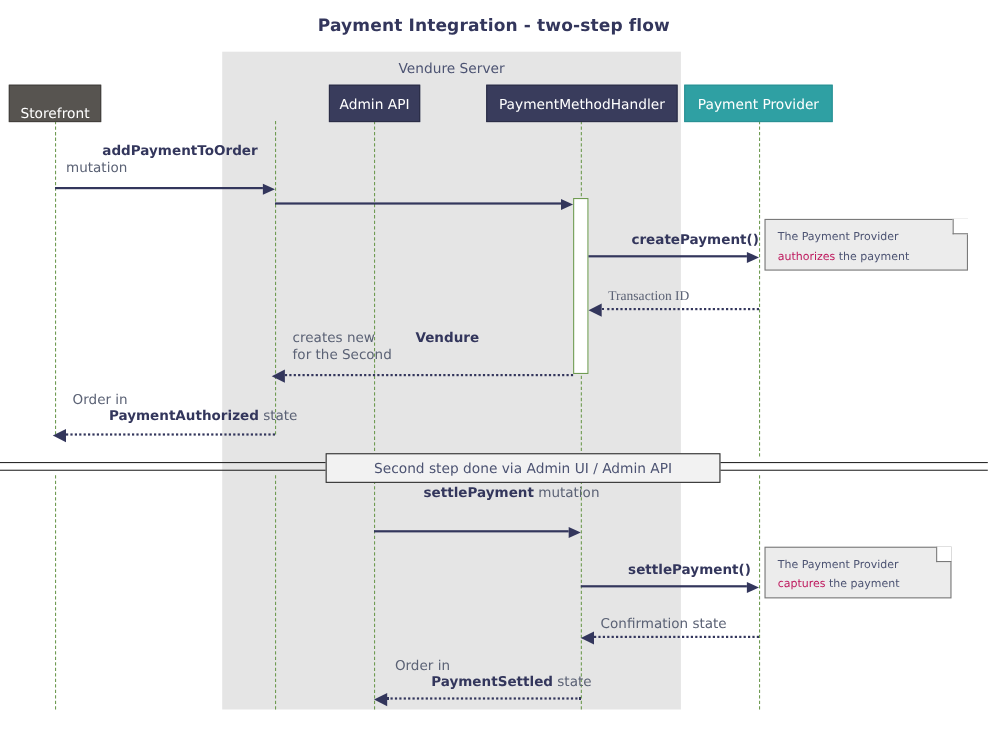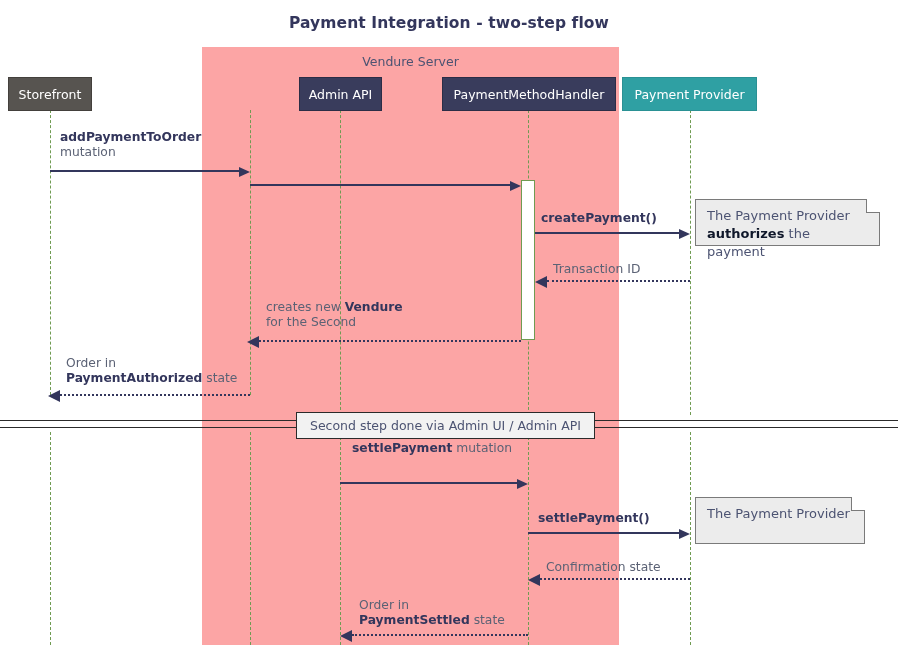--- a/index.html
+++ b/index.html
@@ -21,21 +21,21 @@
     text-align: center;
     font-size: 15.5px;
     font-weight: bold;
     color: #33365c;
     letter-spacing: 0.1px;
   }
 
   
   .group-box {
     position: absolute;
-    background: #fca5a5;
+    background: #e5e5e5;
   }
   .group-label {
     position: absolute;
     width: 100%;
     text-align: center;
     top: 7px;
     font-size: 12.5px;
     color: #4c5372;
   }
 
@@ -97,34 +97,34 @@
     top: -6px;
   }
 
   .msg-label {
     position: absolute;
     font-size: 12.3px;
     color: #5b6275;
     line-height: 15px;
     white-space: nowrap;
   }
-  .msg-label b { color: #33365c; font-weight: bold; }
+  .msg-label b { color: #33365c; font-weight: bold; margin-left: 33px; }
   .msg-label .plain { color: #5b6275; font-weight: normal; }
 
   
   .note {
     position: absolute;
     background: #ececec;
     border: 1px solid #7a7a7a;
-    font-size: 13px;
+    font-size: 10px;
     color: #4c5372;
     line-height: 18px;
     padding: 7px 11px;
   }
-  .note b { color: #0f172a; font-weight: bold; }
+  .note b { color: #be185d; font-weight: normal; }
   .note .fold {
     position: absolute;
     top: -1px; right: -1px;
     width: 14px; height: 14px;
     background: #ffffff;
     border-left: 1px solid #7a7a7a;
     border-bottom: 1px solid #7a7a7a;
   }
 
   
@@ -165,21 +165,21 @@
 
   <div class="lifeline" style="left:340px; top:110px; height:305px;"></div>
   <div class="lifeline" style="left:340px; top:432px; height:213px;"></div>
 
   <div class="lifeline" style="left:528px; top:110px; height:305px;"></div>
   <div class="lifeline" style="left:528px; top:432px; height:213px;"></div>
 
   <div class="lifeline" style="left:690px; top:110px; height:305px;"></div>
   <div class="lifeline" style="left:690px; top:432px; height:213px;"></div>
 
-  <div class="participant p-storefront" style="left:8px; top:77px; width:84px; height:34px;">
+  <div class="participant p-storefront" style="left:8px; top:77px; width:84px; height:34px;align-items:flex-end;">
     <span>Storefront</span>
   </div>
 
 
   <div class="participant p-navy" style="left:299px; top:77px; width:83px; height:34px;">
     <span>Admin API</span>
   </div>
 
   <div class="participant p-navy" style="left:442px; top:77px; width:174px; height:34px;">
     <span>PaymentMethodHandler</span>
@@ -209,21 +209,21 @@
   <div class="msg" style="left:535px; top:232px; width:144px;">
     <span class="arrowhead right"></span>
   </div>
 
   <div class="note" style="left:695px; top:199px; width:185px; height:47px;">
     <span class="fold"></span>
     <div>The Payment Provider</div>
     <div><b>authorizes</b><span> the payment</span></div>
   </div>
 
-  <div class="msg-label" style="left:553px; top:262px;">
+  <div class="msg-label" style="left:553px; top:262px;font-family:Liberation Serif, serif;">
     <span class="plain">Transaction ID</span>
   </div>
   <div class="msg dotted" style="left:547px; top:280px; width:143px;">
     <span class="arrowhead open-left"></span>
   </div>
 
   <div class="msg-label" style="left:266px; top:300px;">
     <div><span class="plain">creates new </span><b>Vendure</b></div>
     <div class="plain">for the Second</div>
   </div>
@@ -234,41 +234,42 @@
   <div class="msg-label" style="left:66px; top:356px;">
     <div class="plain">Order in</div>
     <div><b>PaymentAuthorized</b><span class="plain"> state</span></div>
   </div>
   <div class="msg dotted" style="left:60px; top:394px; width:190px;">
     <span class="arrowhead open-left"></span>
   </div>
 
   <div class="divider-line" style="top:420px;"></div>
   <div class="divider-line" style="top:427px;"></div>
-  <div class="divider-box" style="left:296px; top:412px; width:299px; height:27px;">
+  <div class="divider-box" style="left:296px; top:412px; width:359px; height:27px;">
     <span>Second step done via Admin UI / Admin API</span>
   </div>
 
   <div class="msg-label" style="left:352px; top:441px;">
     <b>settlePayment</b><span class="plain"> mutation</span>
   </div>
   <div class="msg" style="left:340px; top:482px; width:177px;">
     <span class="arrowhead right"></span>
   </div>
 
   <div class="msg-label" style="left:538px; top:511px;">
     <b>settlePayment()</b>
   </div>
   <div class="msg" style="left:528px; top:532px; width:151px;">
     <span class="arrowhead right"></span>
   </div>
 
   <div class="note" style="left:695px; top:497px; width:170px; height:47px;">
     <span class="fold"></span>
     <div>The Payment Provider</div>
+    <div><b>captures</b><span> the payment</span></div>
   </div>
 
   <div class="msg-label" style="left:546px; top:560px;">
     <span class="plain">Confirmation state</span>
   </div>
   <div class="msg dotted" style="left:540px; top:578px; width:150px;">
     <span class="arrowhead open-left"></span>
   </div>
 
   <div class="msg-label" style="left:359px; top:598px;">

